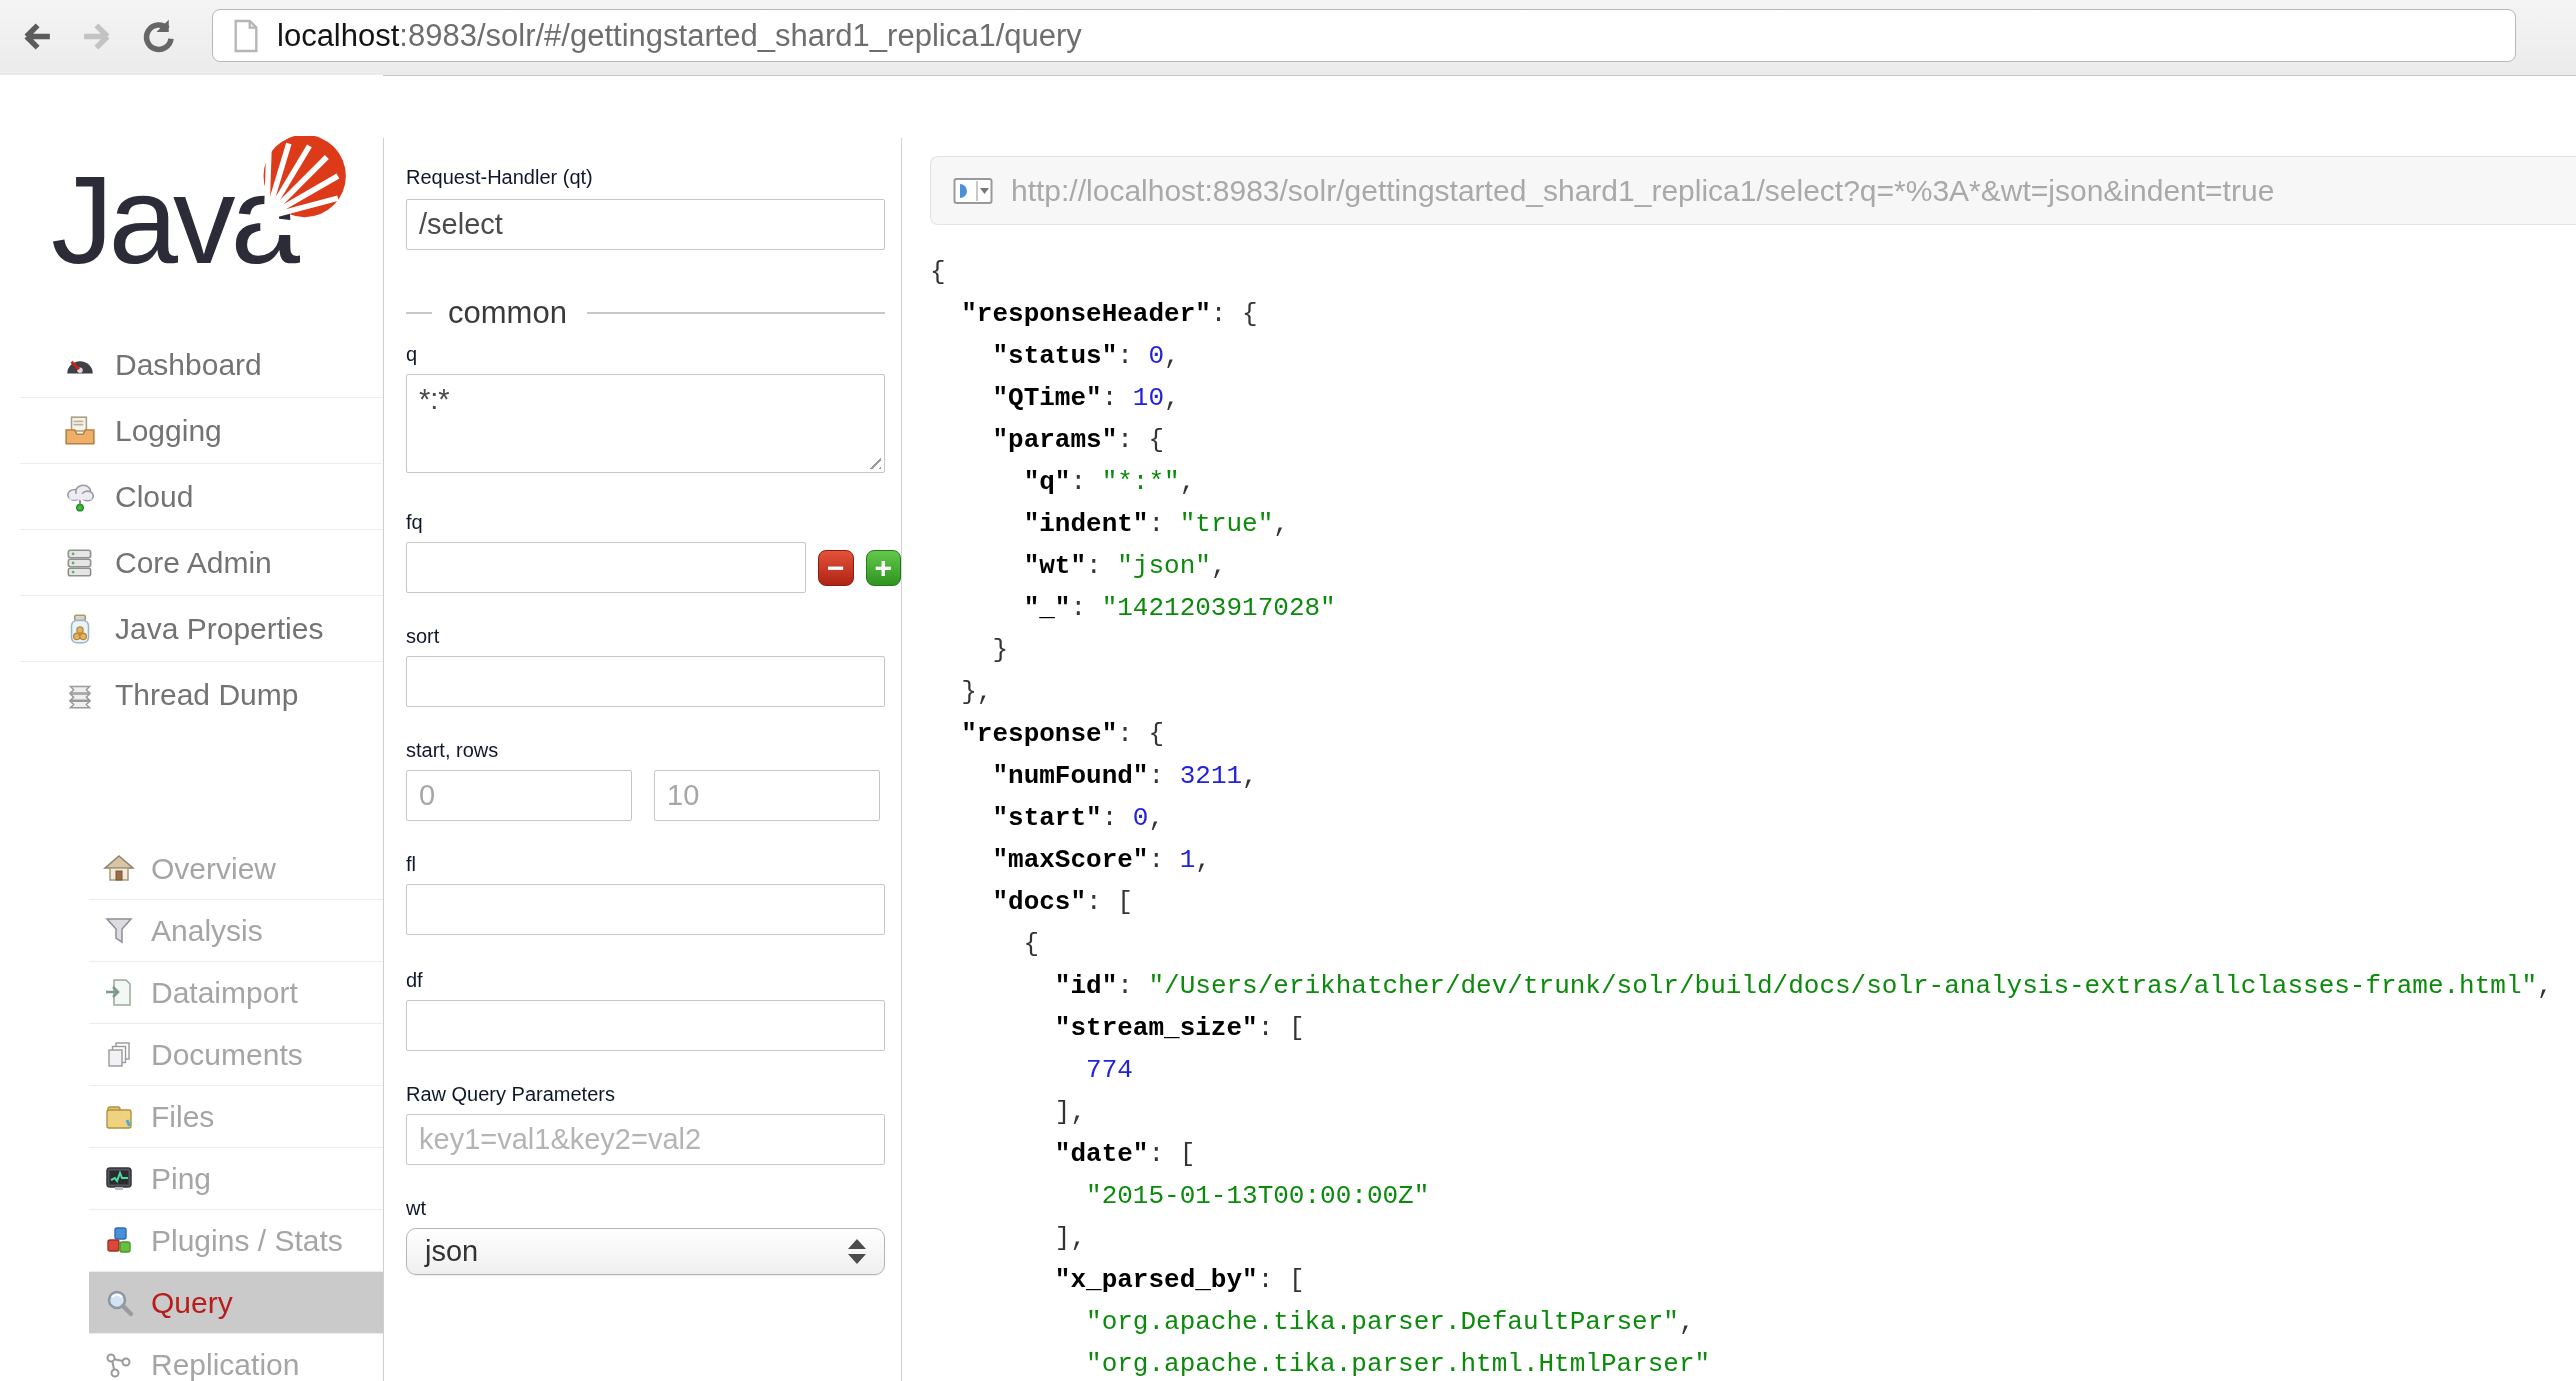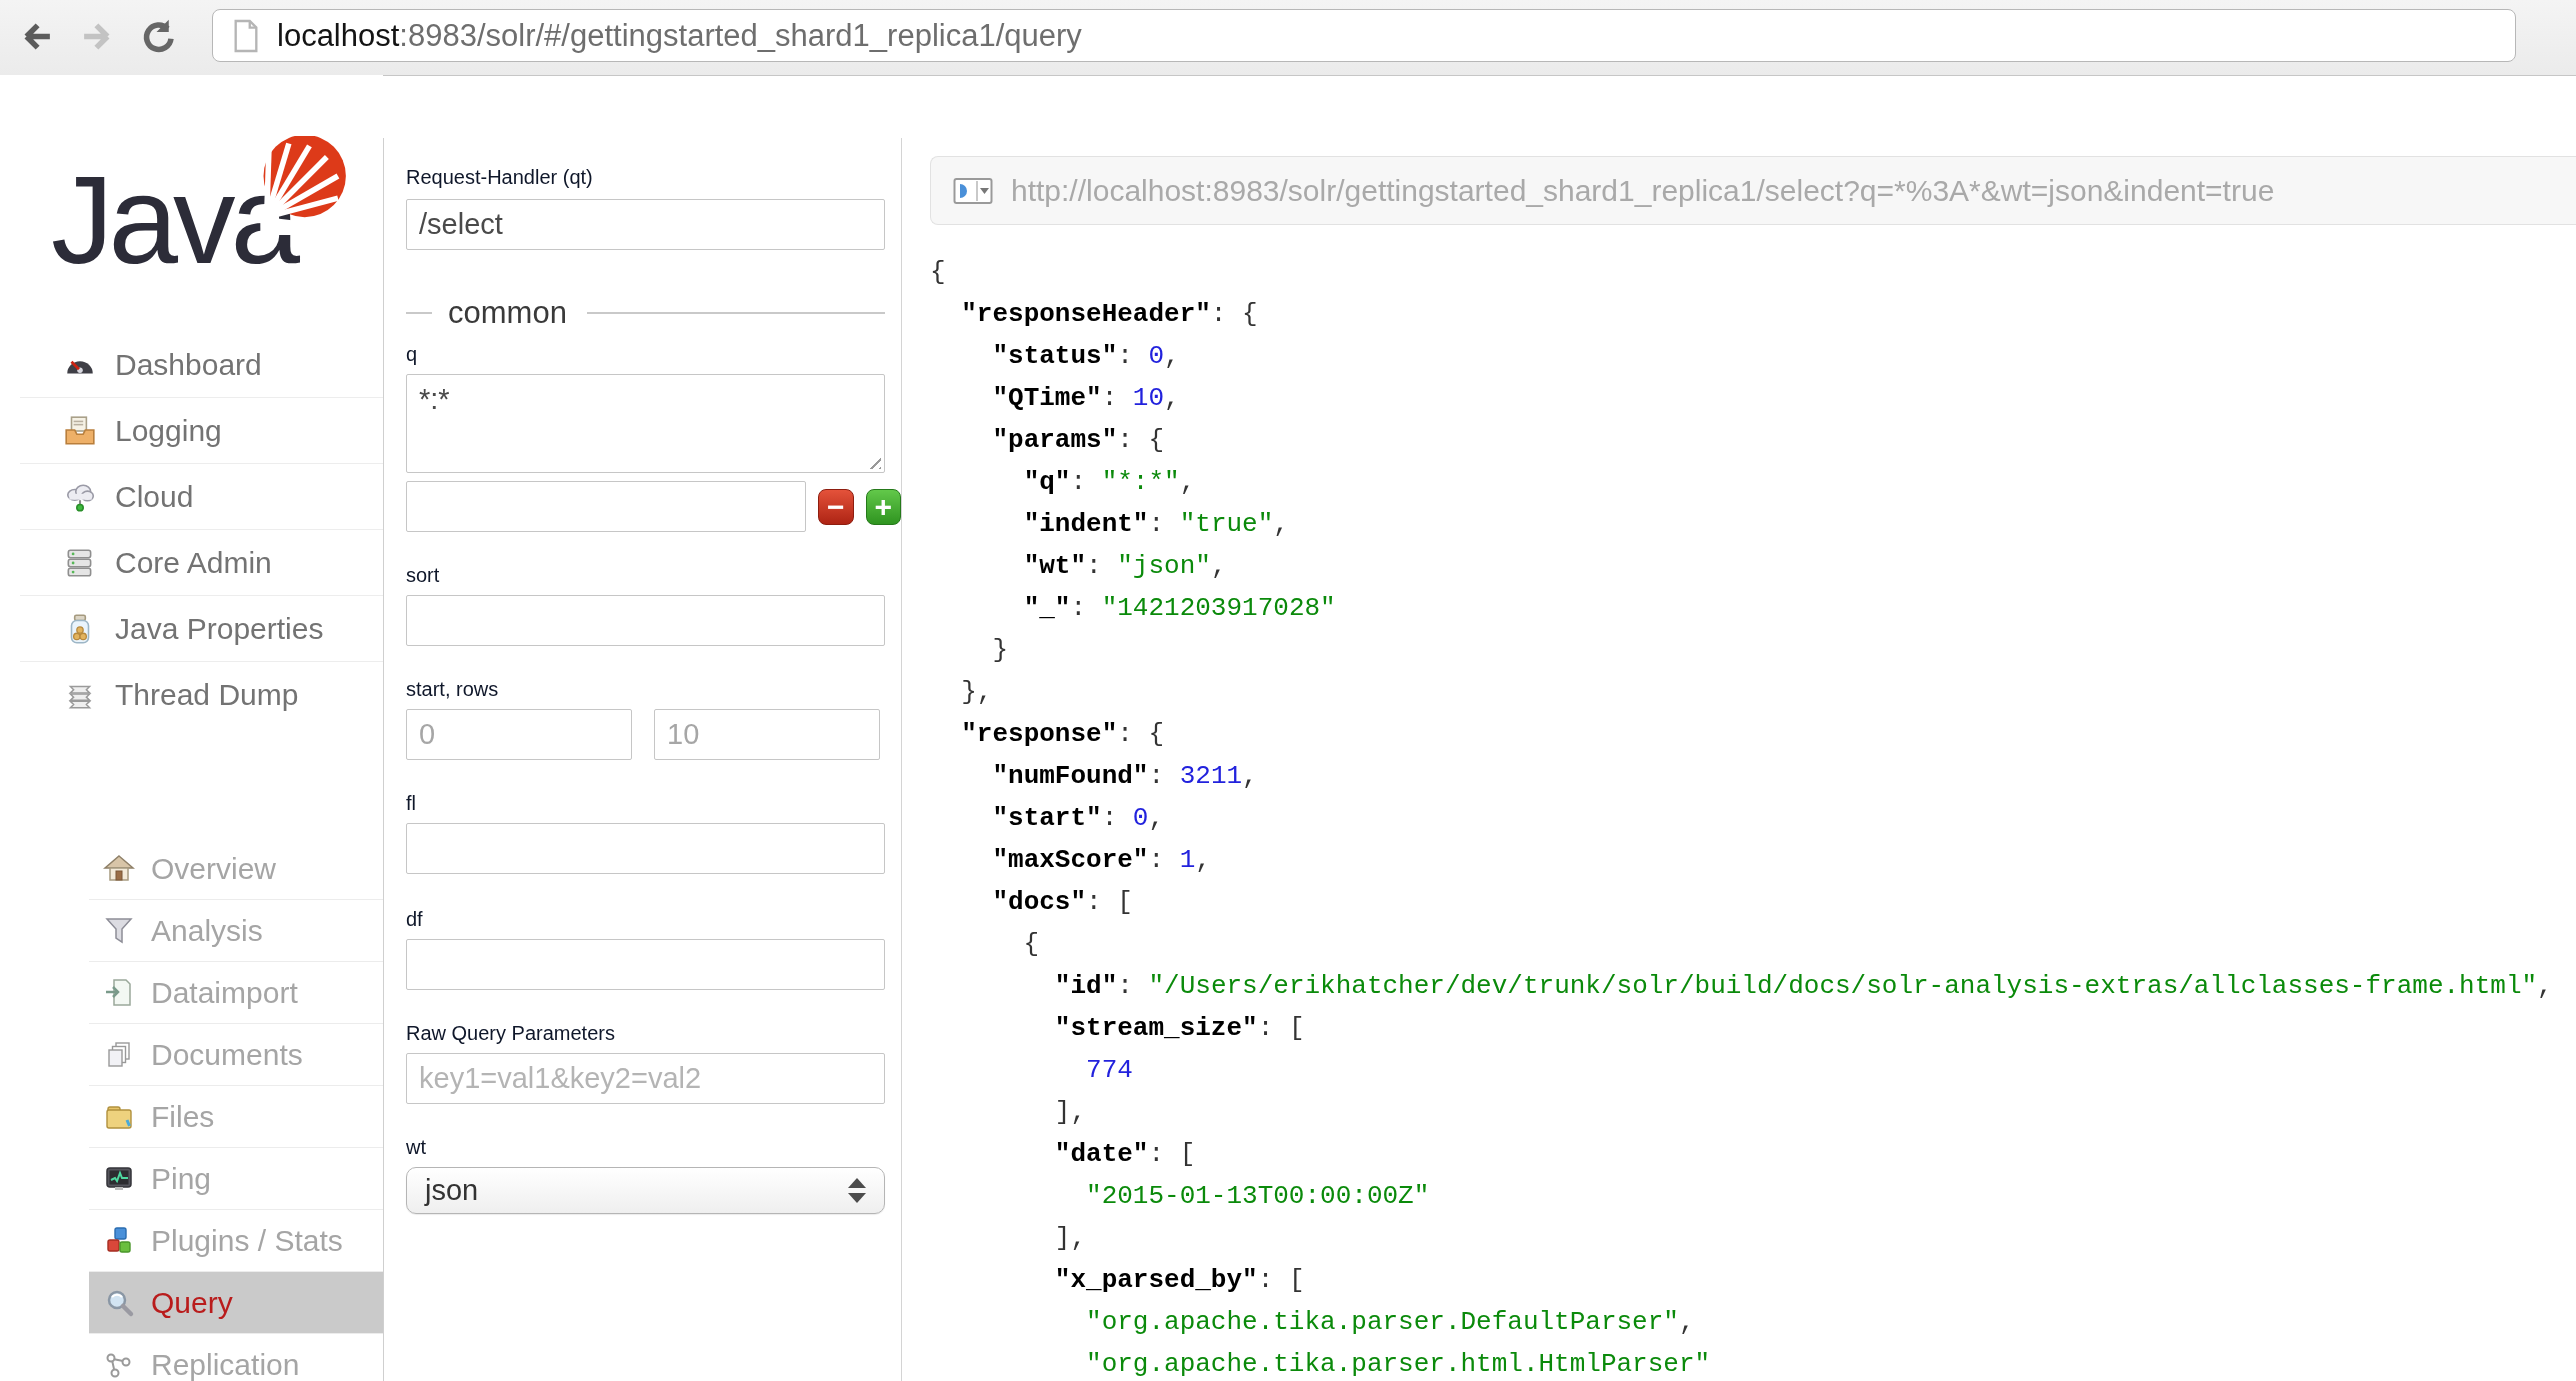--- a/index.html
+++ b/index.html
@@ -339,20 +339,21 @@
     <span class="label">common</span>
     <span class="line"></span>
   </div>
 
   <label class="form-label" id="lbl-q">q</label>
   <div class="ta-wrap">
     <textarea id="inp-q" style="">*:*</textarea>
     <span class="resize-grip"></span>
   </div>
 
+  <label class="form-label" id="lbl-fq">fq</label>
   <div class="fq-row">
     <input class="txt" id="inp-fq" type="text" value="" style="">
     <span class="icon-btn btn-remove">−</span>
     <span class="icon-btn btn-add">+</span>
   </div>
 
   <label class="form-label" id="lbl-sort">sort</label>
   <input class="txt" id="inp-sort" type="text" value="" style="">
 
   <label class="form-label" id="lbl-sr">start, rows</label>

